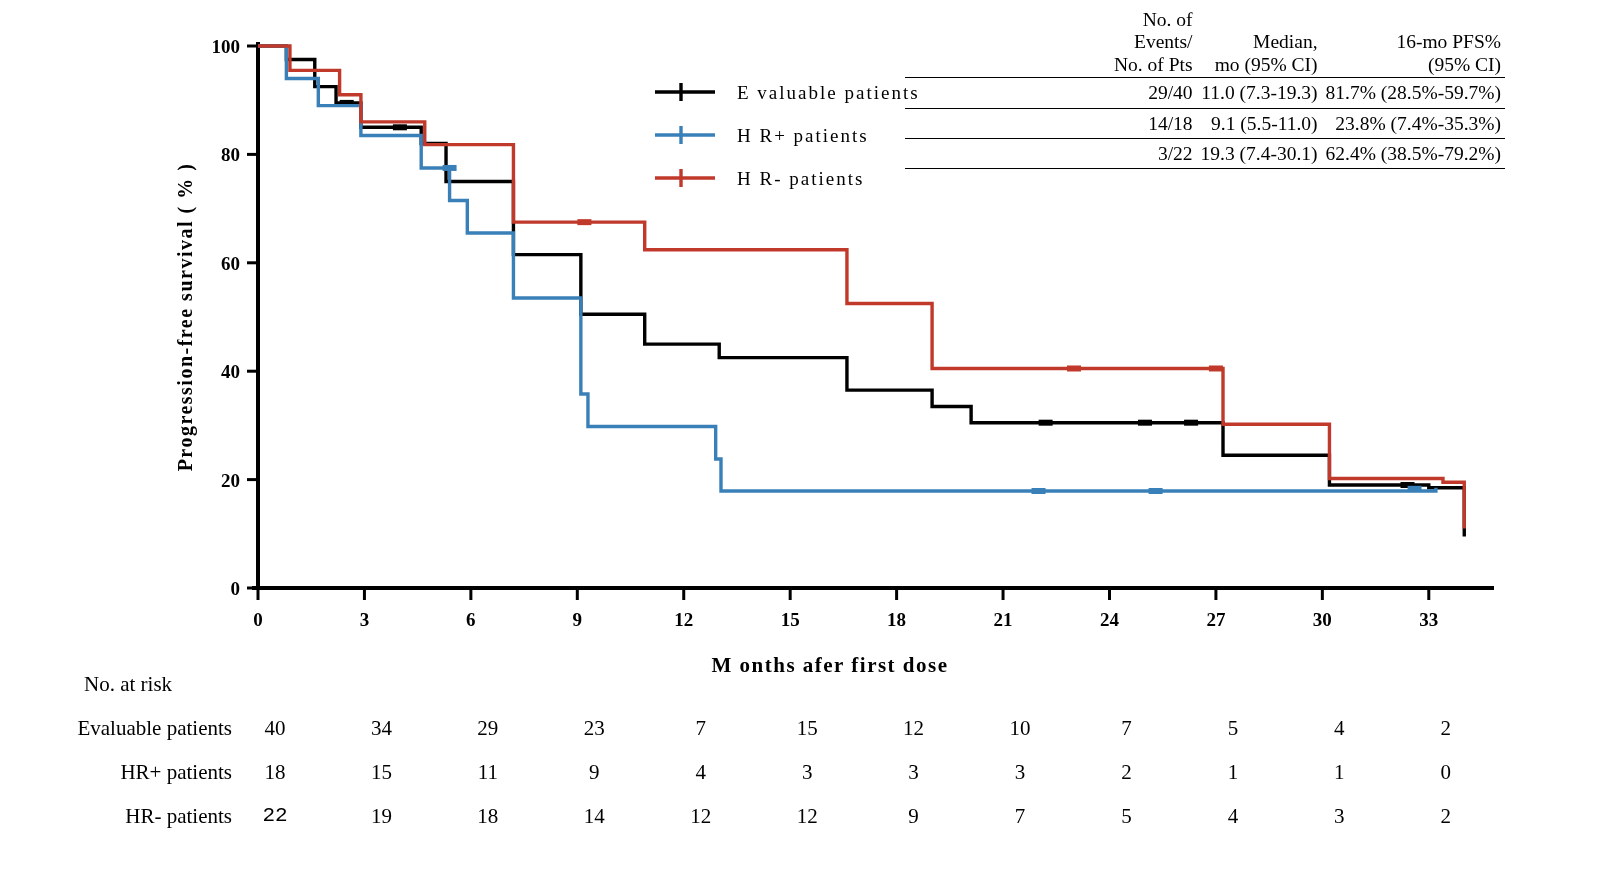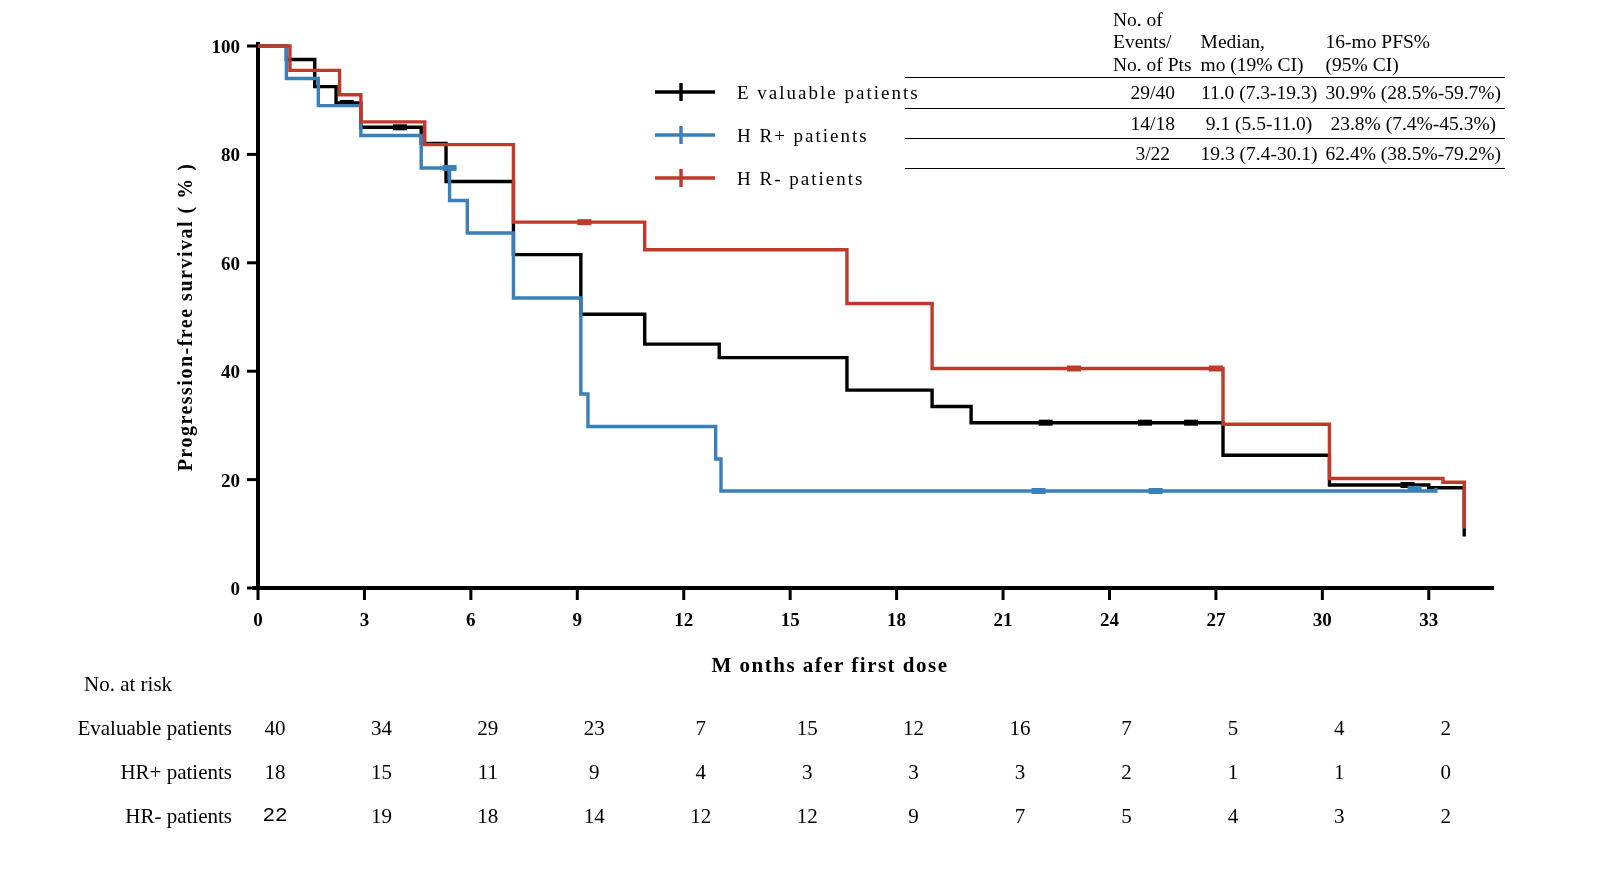--- a/index.html
+++ b/index.html
@@ -4,22 +4,22 @@
 <style>
   html,body{margin:0;padding:0;background:#ffffff;}
   body{width:1618px;height:888px;position:relative;font-family:"Liberation Serif", serif;color:#000;}
   #chart-root{position:absolute;left:0;top:0;width:1618px;height:888px;}
   svg{display:block;}
   .axis-label{font-family:"Liberation Serif", serif;font-weight:bold;letter-spacing:1.5px;}
   .tick-label{font-family:"Liberation Serif", serif;font-weight:bold;font-size:19px;}
   .legend-text{font-family:"Liberation Serif", serif;font-size:19px;letter-spacing:2px;}
   .tbl{position:absolute;left:905px;top:8px;width:600px;font-family:"Liberation Serif", serif;font-size:19.5px;}
   .tbl table{border-collapse:collapse;width:100%;}
-  .tbl th{font-weight:normal;text-align:left;padding:1px 4px;line-height:1.15;vertical-align:bottom;}
-  .tbl td{text-align:center;padding:3px 4px;line-height:1.2;white-space:nowrap;}
+  .tbl th{font-weight:normal;text-align:right;padding:1px 4px;line-height:1.15;vertical-align:bottom;}
+  .tbl td{text-align:right;padding:3px 4px;line-height:1.2;white-space:nowrap;}
   .tbl .hdr-row th{border-bottom:1.6px solid #000;}
   .tbl tbody tr td{border-bottom:1.1px solid #000;}
   .tbl tbody tr:last-child td{border-bottom:1.6px solid #000;}
   .tbl .c0{width:34%;}
   .risk{position:absolute;left:0;top:672px;width:1618px;font-family:"Liberation Serif", serif;font-size:21px;}
   .risk-title{position:absolute;left:84px;top:0px;font-size:21px;}
   .risk-row{position:absolute;left:17px;width:1618px;height:34px;}
   .risk-name{position:absolute;left:0;width:215px;text-align:right;font-size:21px;}
   .risk-val{position:absolute;width:40px;text-align:center;font-size:21px;}
 </style>
@@ -100,40 +100,40 @@
   <table>
     <thead>
       <tr class="hdr-row">
         <th class="c0"></th>
         <th>
           <div>No. of Events/</div>
           <div>No. of Pts</div>
         </th>
         <th>
           <div>Median,</div>
-          <div>mo (19% CI)</div>
+          <div>mo (95% CI)</div>
         </th>
         <th>
           <div>16-mo PFS%</div>
           <div>(95% CI)</div>
         </th>
       </tr>
     </thead>
     <tbody>
       <tr>
         <td class="c0"></td>
         <td>29/40</td>
         <td>11.0 (7.3-19.3)</td>
-        <td>30.9% (28.5%-59.7%)</td>
+        <td>81.7% (28.5%-59.7%)</td>
       </tr>
       <tr>
         <td class="c0"></td>
         <td>14/18</td>
         <td>9.1 (5.5-11.0)</td>
-        <td>23.8% (7.4%-45.3%)</td>
+        <td>23.8% (7.4%-35.3%)</td>
       </tr>
       <tr>
         <td class="c0"></td>
         <td>3/22</td>
         <td>19.3 (7.4-30.1)</td>
         <td>62.4% (38.5%-79.2%)</td>
       </tr>
     </tbody>
   </table>
 </div>
@@ -142,21 +142,21 @@
   <div class="risk-title">No. at risk</div>
   <div class="risk-row" id="risk-row-0" style="top:44px;">
     <div class="risk-name">Evaluable patients</div>
   <div class="risk-val" style="left: 238px;">40</div>
       <div class="risk-val" style="left: 344.435px;">34</div>
       <div class="risk-val" style="left: 450.87px;">29</div>
       <div class="risk-val" style="left: 557.304px;">23</div>
       <div class="risk-val" style="left: 663.739px;">7</div>
       <div class="risk-val" style="left: 770.174px;">15</div>
       <div class="risk-val" style="left: 876.609px;">12</div>
-      <div class="risk-val" style="left: 983.043px;">16</div>
+      <div class="risk-val" style="left: 983.043px;">10</div>
       <div class="risk-val" style="left: 1089.48px;">7</div>
       <div class="risk-val" style="left: 1195.91px;">5</div>
       <div class="risk-val" style="left: 1302.35px;">4</div>
       <div class="risk-val" style="left: 1408.78px;">2</div>
     </div>
   <div class="risk-row" id="risk-row-1" style="top:88px;">
     <div class="risk-name">HR+ patients</div>
   <div class="risk-val" style="left: 238px;">18</div>
       <div class="risk-val" style="left: 344.435px;">15</div>
       <div class="risk-val" style="left: 450.87px; text-align: center;">11</div>

